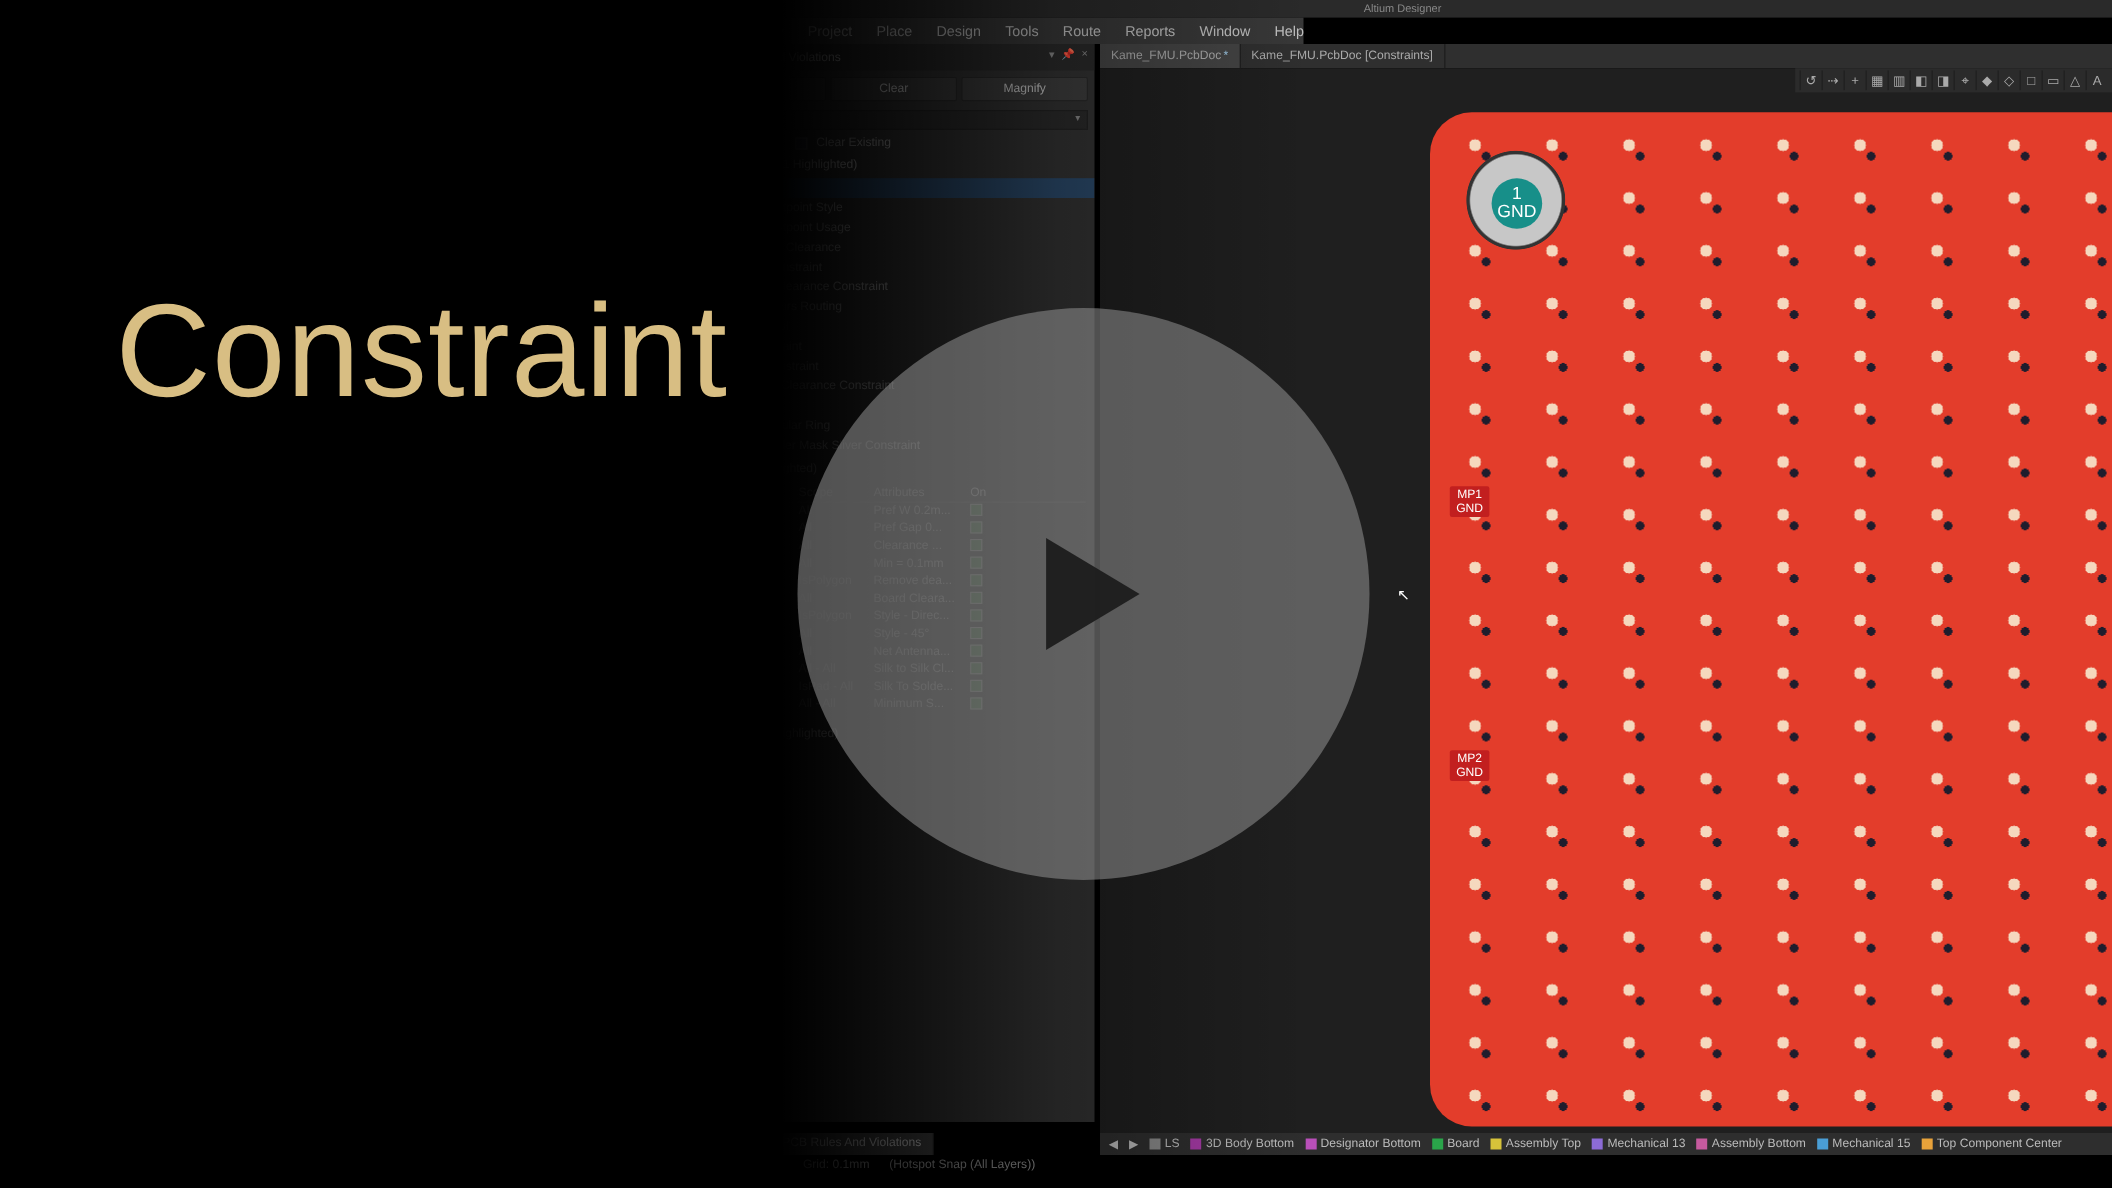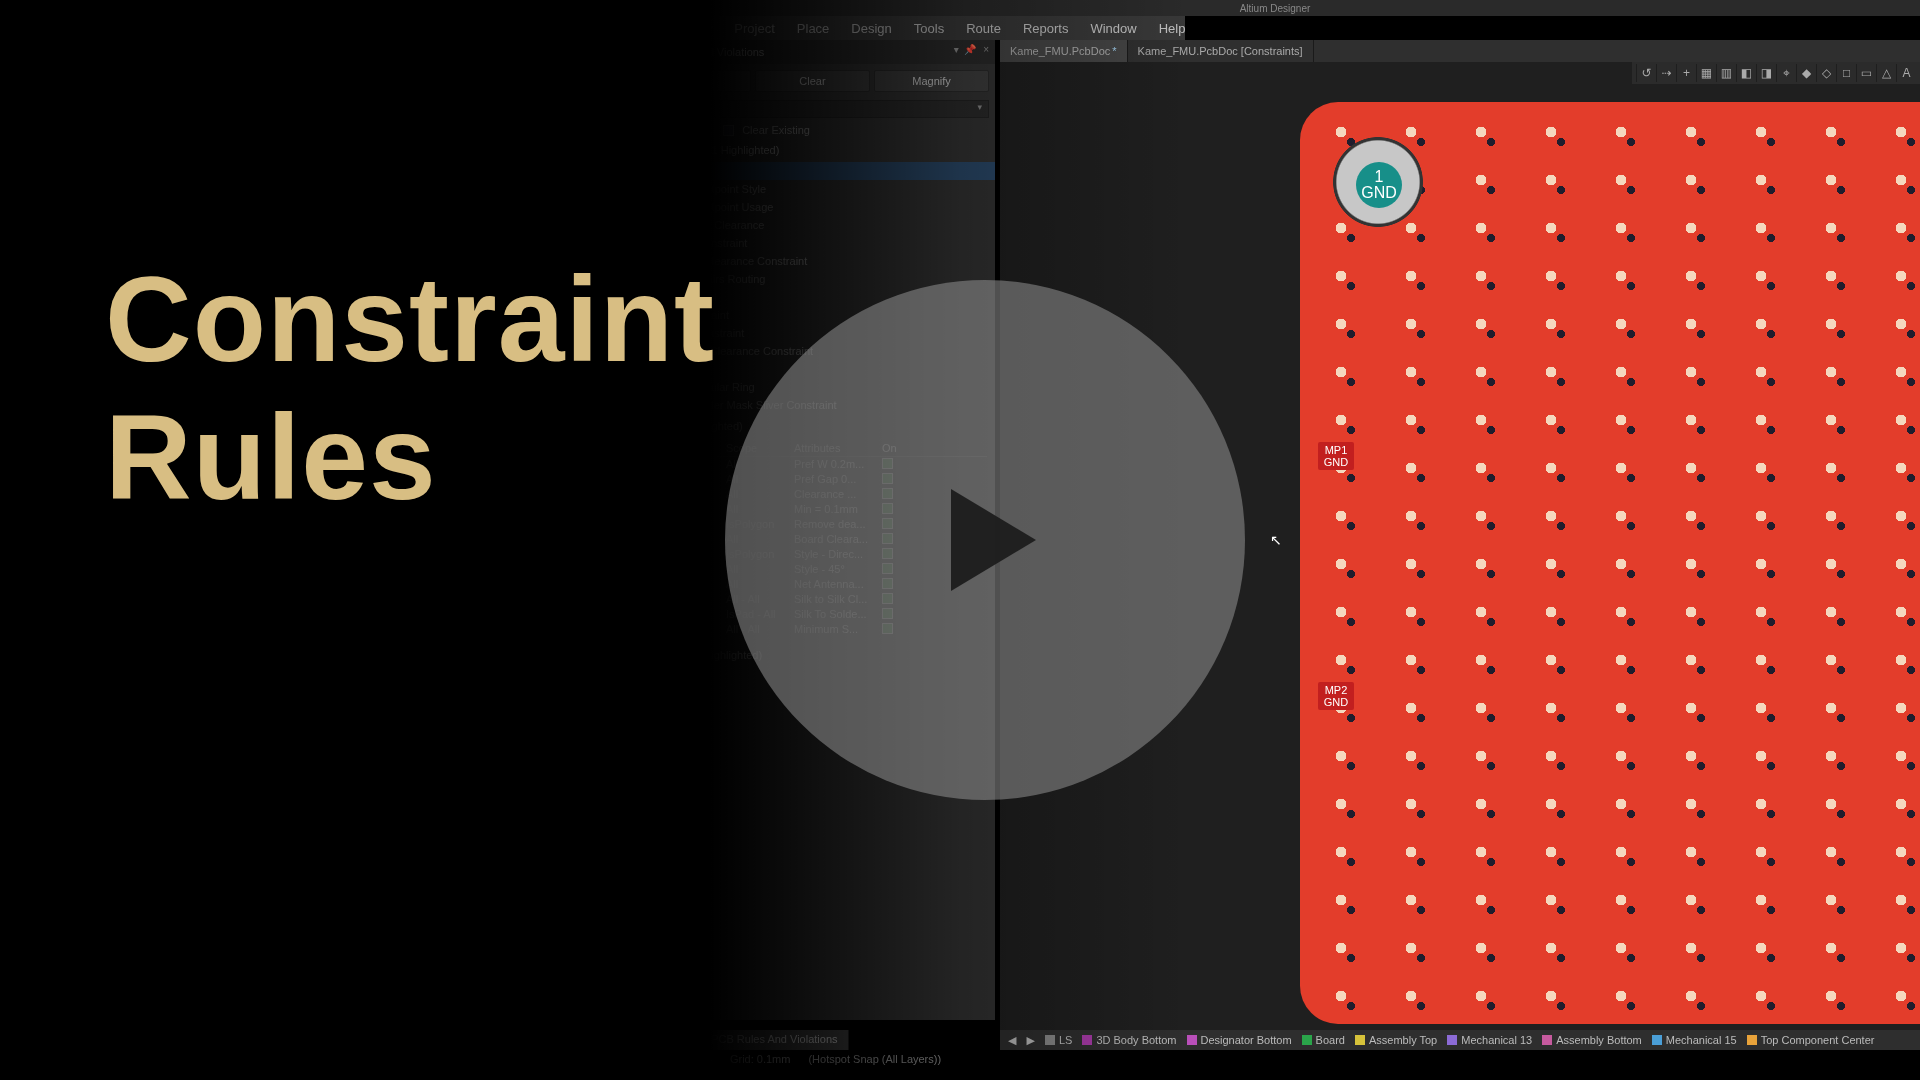--- a/index.html
+++ b/index.html
@@ -93,21 +93,21 @@
   .proptabs span{padding:3px 10px;background:#333;color:#aaa;border-right:1px solid #222;cursor:pointer;}
   .proptabs span.active{background:#444;color:#ddd;}
   
   .overlay-dark{
     position:absolute; inset:0;
     background:linear-gradient(90deg, #000 0%, #000 37%, rgba(0,0,0,.3) 50%, rgba(0,0,0,0) 62%);
     pointer-events:none;
   }
   .big-title{
     position:absolute; left:105px; top:250px;
-    font-size:120px; line-height:1.15; font-weight:700; color:#d8be83;
+    font-size:120px; line-height:1.15; font-weight:400; color:#d8be83;
     letter-spacing:1px; font-family:"Segoe UI", Arial, sans-serif;
   }
   .play{
     position:absolute; top:280px; left:725px; width:520px; height:520px;
     border-radius:50%; background:rgba(145,145,145,0.55);
     display:flex; align-items:center; justify-content:center; cursor:pointer;
   }
   .play svg{width:170px;height:170px;fill:#1a1a1a;opacity:.9;}
   
 </style>
@@ -321,19 +321,18 @@
 </div>
 <div class="statusbar">
   <span>X:0mm Y:0mm</span>
   <span>Grid: 0.1mm</span>
   <span>(Hotspot Snap (All Layers))</span>
 </div>
 
 <div class="overlay-dark"></div>
 <div class="big-title">
   <div>Constraint</div>
-  <div>Rules</div>
 </div>
 <div class="play">
   <svg viewBox="0 0 100 100">
       <polygon points="30,20 30,80 80,50"></polygon>
     </svg>
 </div>
 
 </body></html>

